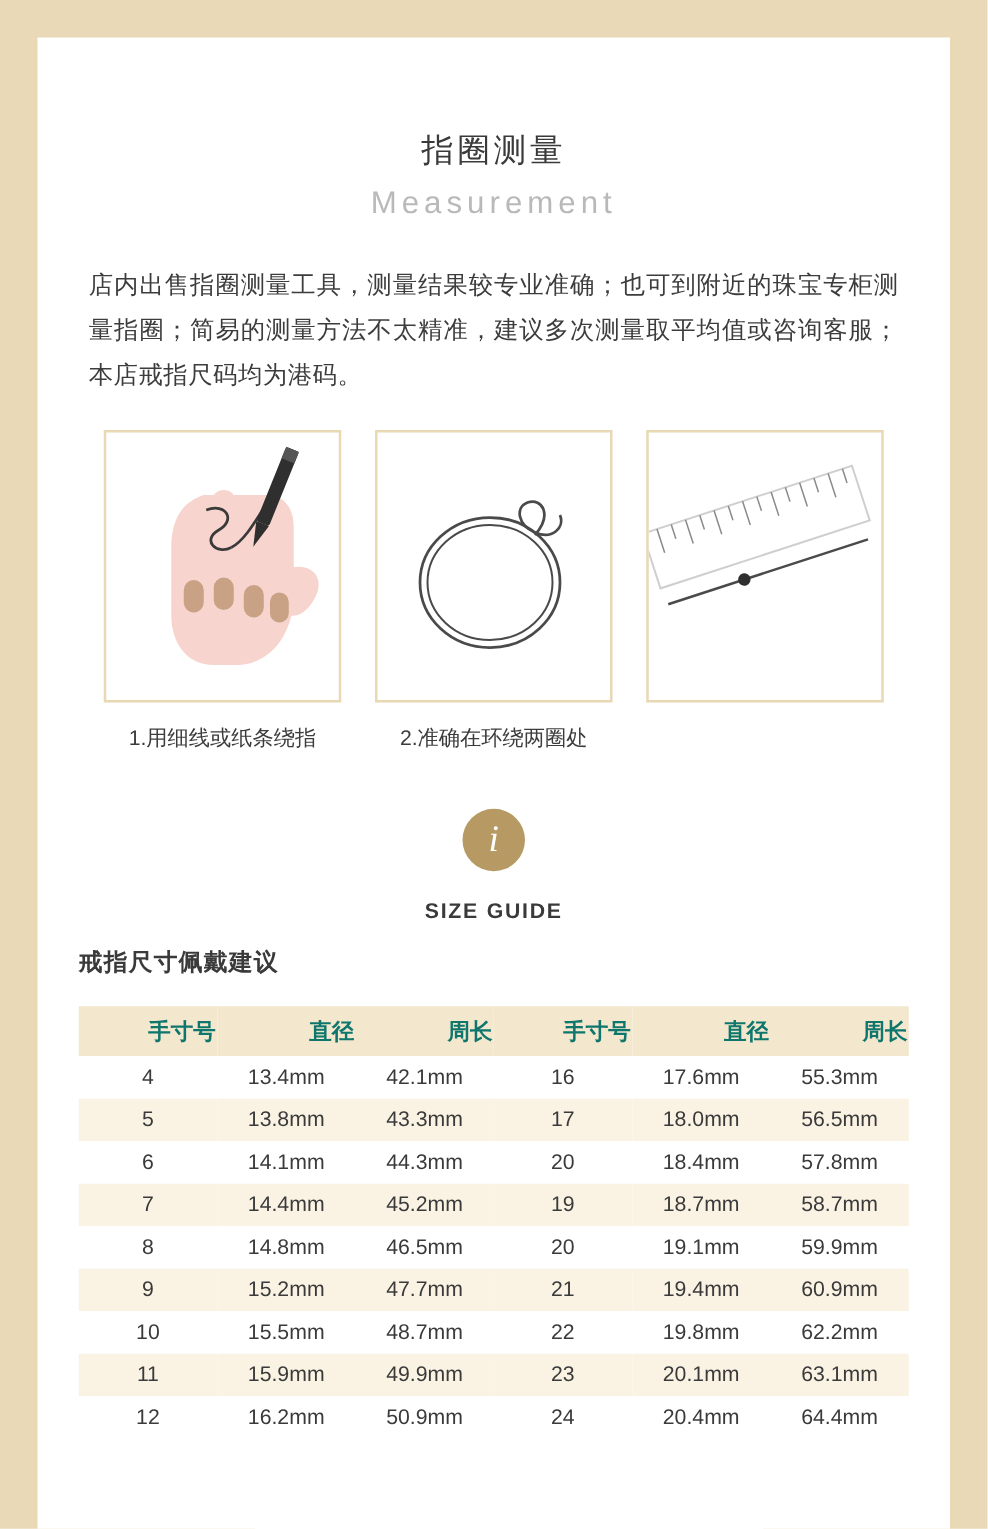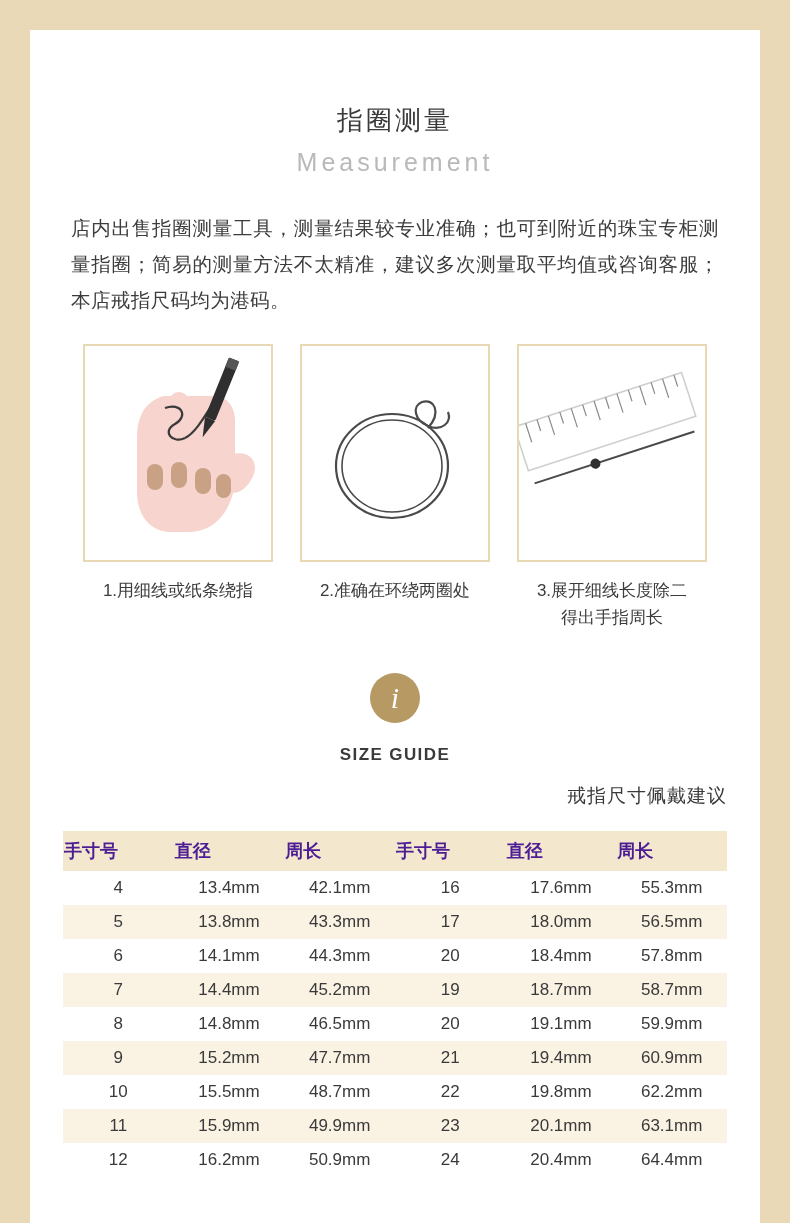--- a/index.html
+++ b/index.html
@@ -117,40 +117,40 @@
   .size-guide {
     margin-top: 22px;
     text-align: center;
     font-size: 17px;
     letter-spacing: 1.4px;
     color: #3a3a3a;
     font-weight: bold;
   }
   .size-sub {
     margin-top: 18px;
-    text-align: right;
+    text-align: left;
     font-size: 19px;
     letter-spacing: 1px;
     color: #3a3a3a;
-    font-weight: normal;
+    font-weight: bold;
   }
   table.size-table {
     margin-top: 22px;
     width: 100%;
     border-collapse: collapse;
     table-layout: fixed;
     font-size: 17px;
   }
   table.size-table th {
     background: #f3e8cd;
-    color: #4c1d95;
+    color: #0f766e;
     font-weight: bold;
     font-size: 18px;
     height: 38px;
-    text-align: left;
+    text-align: right;
     border: none;
   }
   table.size-table td {
     height: 32px;
     text-align: center;
     color: #3a3a3a;
     border: none;
     font-size: 17px;
   }
   table.size-table tr.odd td {
@@ -244,24 +244,20 @@
                   <line x1="164" y1="52" x2="164" y2="72"></line>
                     <line x1="176" y1="52" x2="176" y2="64"></line>
                 </g>
               </g>
               <g transform="rotate(-18 93 107)">
                 <line x1="10" y1="112" x2="178" y2="112" stroke="#4a4a4a" stroke-width="2"></line>
                 <circle cx="74" cy="112" r="5" fill="#2f2f2f"></circle>
               </g>
             </svg>
           </div>
-          <div class="step-caption">
-            <span>3.展开细线长度除二</span>
-            <span class="l2">得出手指周长</span>
-          </div>
         </div>
 
       </div>
 
       <div class="info-wrap">
         <span class="info-circle">i</span>
       </div>
 
       <div class="size-guide">SIZE GUIDE</div>
       <div class="size-sub">戒指尺寸佩戴建议</div>

